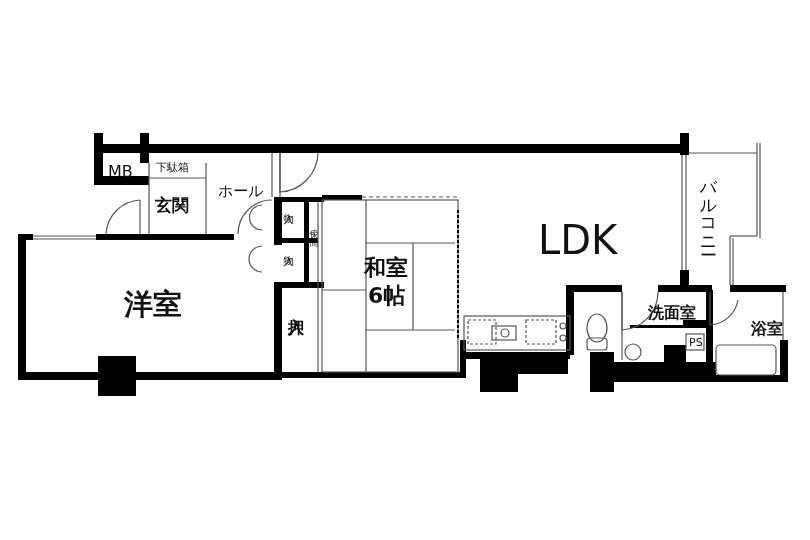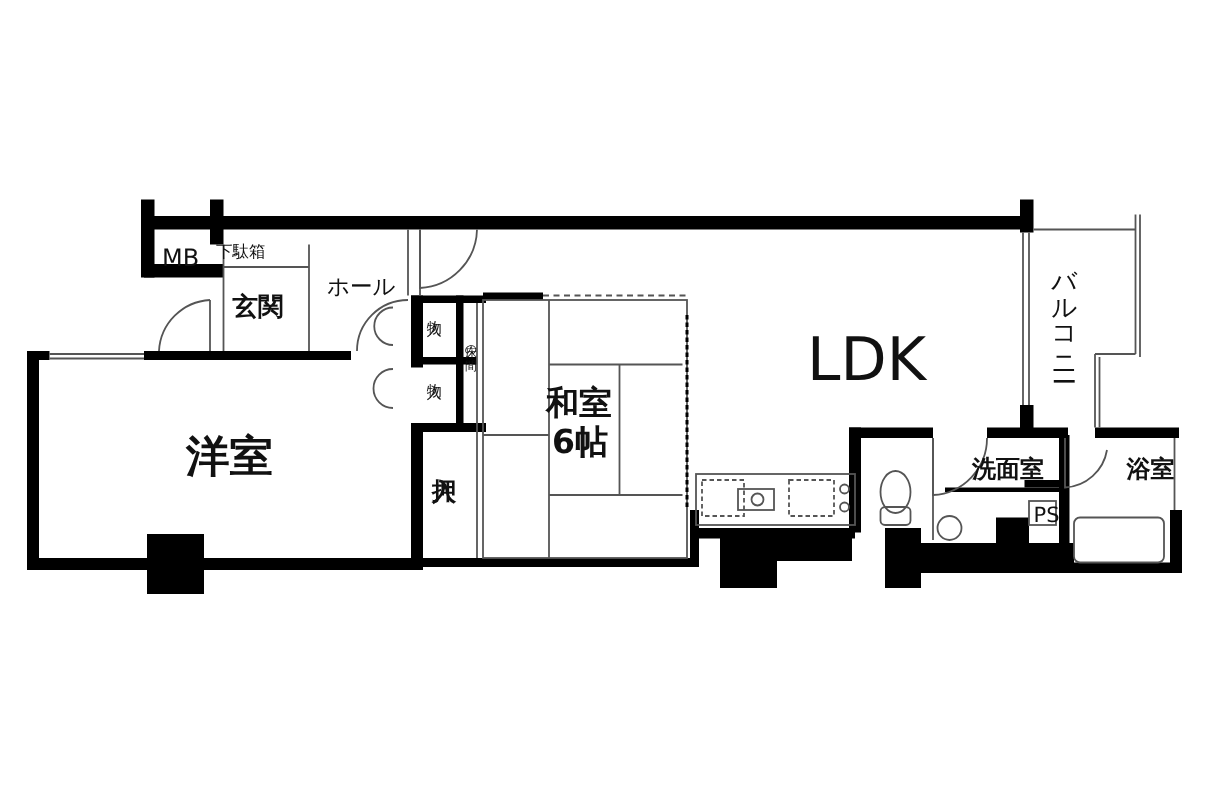--- a/index.html
+++ b/index.html
@@ -116,27 +116,27 @@
     <path d="M 238 234 A 34 34 0 0 1 272 200"></path>
     <path d="M 280 153 L 280 192 A 40 40 0 0 0 318 153"></path>
     <path d="M 262 205 A 12 12 0 0 0 262 230"></path>
     <path d="M 262 246 A 12 12 0 0 0 262 272"></path>
     <path d="M 622 292 L 622 330 A 38 38 0 0 0 658 292"></path>
     <path d="M 710 292 L 710 325 A 30 30 0 0 0 738 300"></path>
   </g>
 </svg>
 
 <span class="lbl" style="left:108px; top:164px; font-size:16px;">MB</span>
-<span class="lbl" style="left:144px; top:162px; font-size:11px;text-align:right;">下駄箱</span>
+<span class="lbl" style="left:156px; top:162px; font-size:11px;text-align:right;">下駄箱</span>
 <span class="lbl" style="left:155px; top:197px; font-size:17px; font-weight:bold;">玄関</span>
 <span class="lbl" style="left:218px; top:184px; font-size:15px;">ホール</span>
 <span class="lbl vlbl" style="left:283px; top:206px; font-size:10px;">物入</span>
 <span class="lbl vlbl" style="left:283px; top:248px; font-size:10px;">物入</span>
 <span class="lbl vlbl" style="left:309px; top:224px; font-size:8px;">床の間</span>
 <span class="lbl vlbl" style="left:288px; top:306px; font-size:16px; font-weight:bold;">押入</span>
-<span class="lbl" style="left:364px; top:259px; font-size:22px; font-weight:bold;">和室</span>
+<span class="lbl" style="left:364px; top:259px; font-size:22px; font-weight:bold;font-family:Liberation Mono, monospace;">和室</span>
 <span class="lbl" style="left:368px; top:285px; font-size:22px; font-weight:bold;">6帖</span>
 <span class="lbl" style="left:538px; top:206px; font-size:40px;margin-top:14px;">LDK</span>
 <span class="lbl vlbl" style="left:700px; top:168px; font-size:17px;">バルコニー</span>
 <span class="lbl" style="left:124px; top:290px; font-size:29px; font-weight:bold;">洋室</span>
 <span class="lbl" style="left:648px; top:305px; font-size:16px; font-weight:bold;">洗面室</span>
-<span class="lbl" style="left:733px; top:305px; font-size:16px; font-weight:bold;padding-left:18px;">浴室</span>
-<span class="lbl" style="left:689px; top:337px; font-size:14px;">PS</span>
+<span class="lbl" style="left:733px; top:321px; font-size:16px; font-weight:bold;padding-left:18px;">浴室</span>
+<span class="lbl" style="left:689px; top:337px; font-size:11px;">PS</span>
 
 </body></html>

